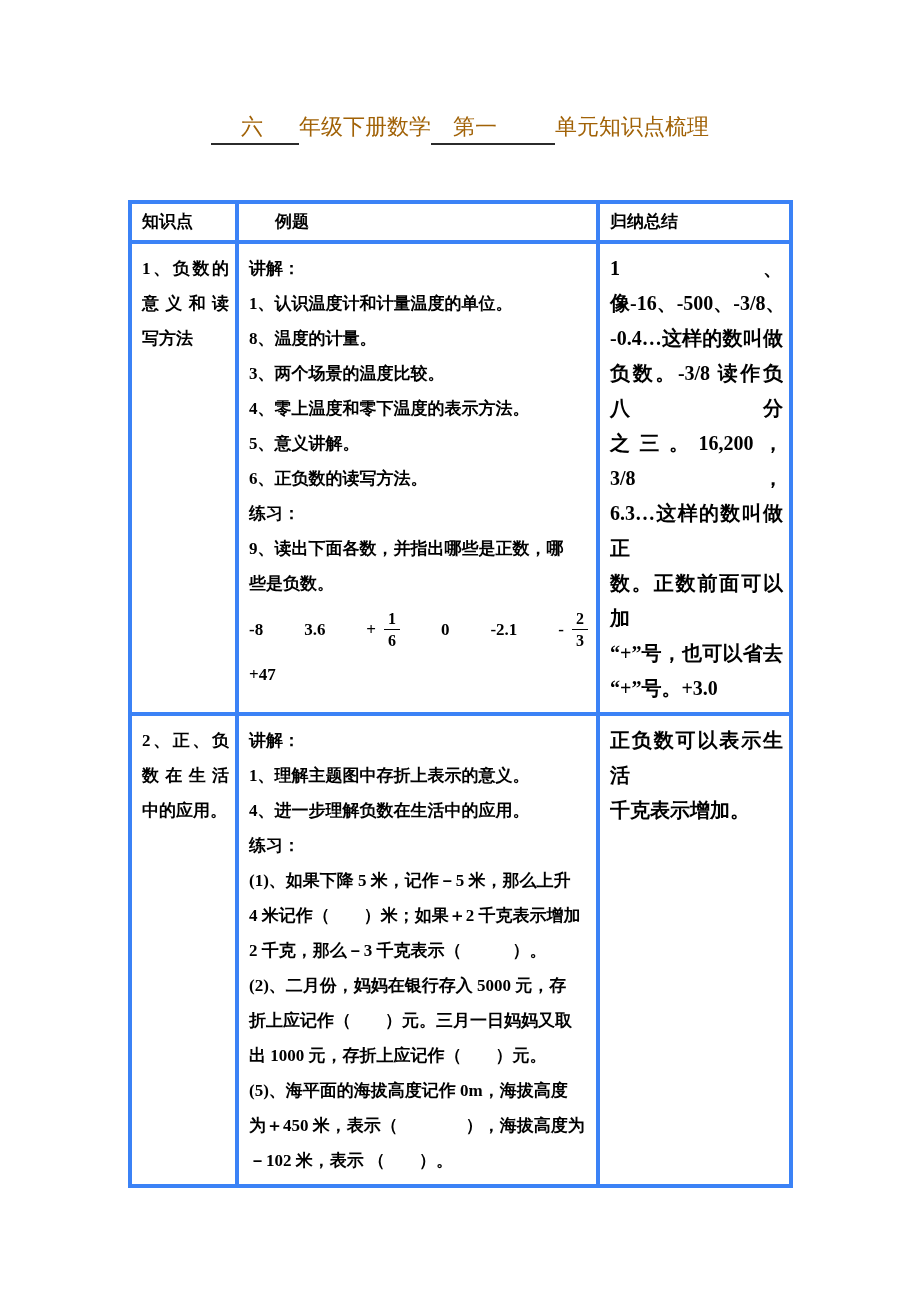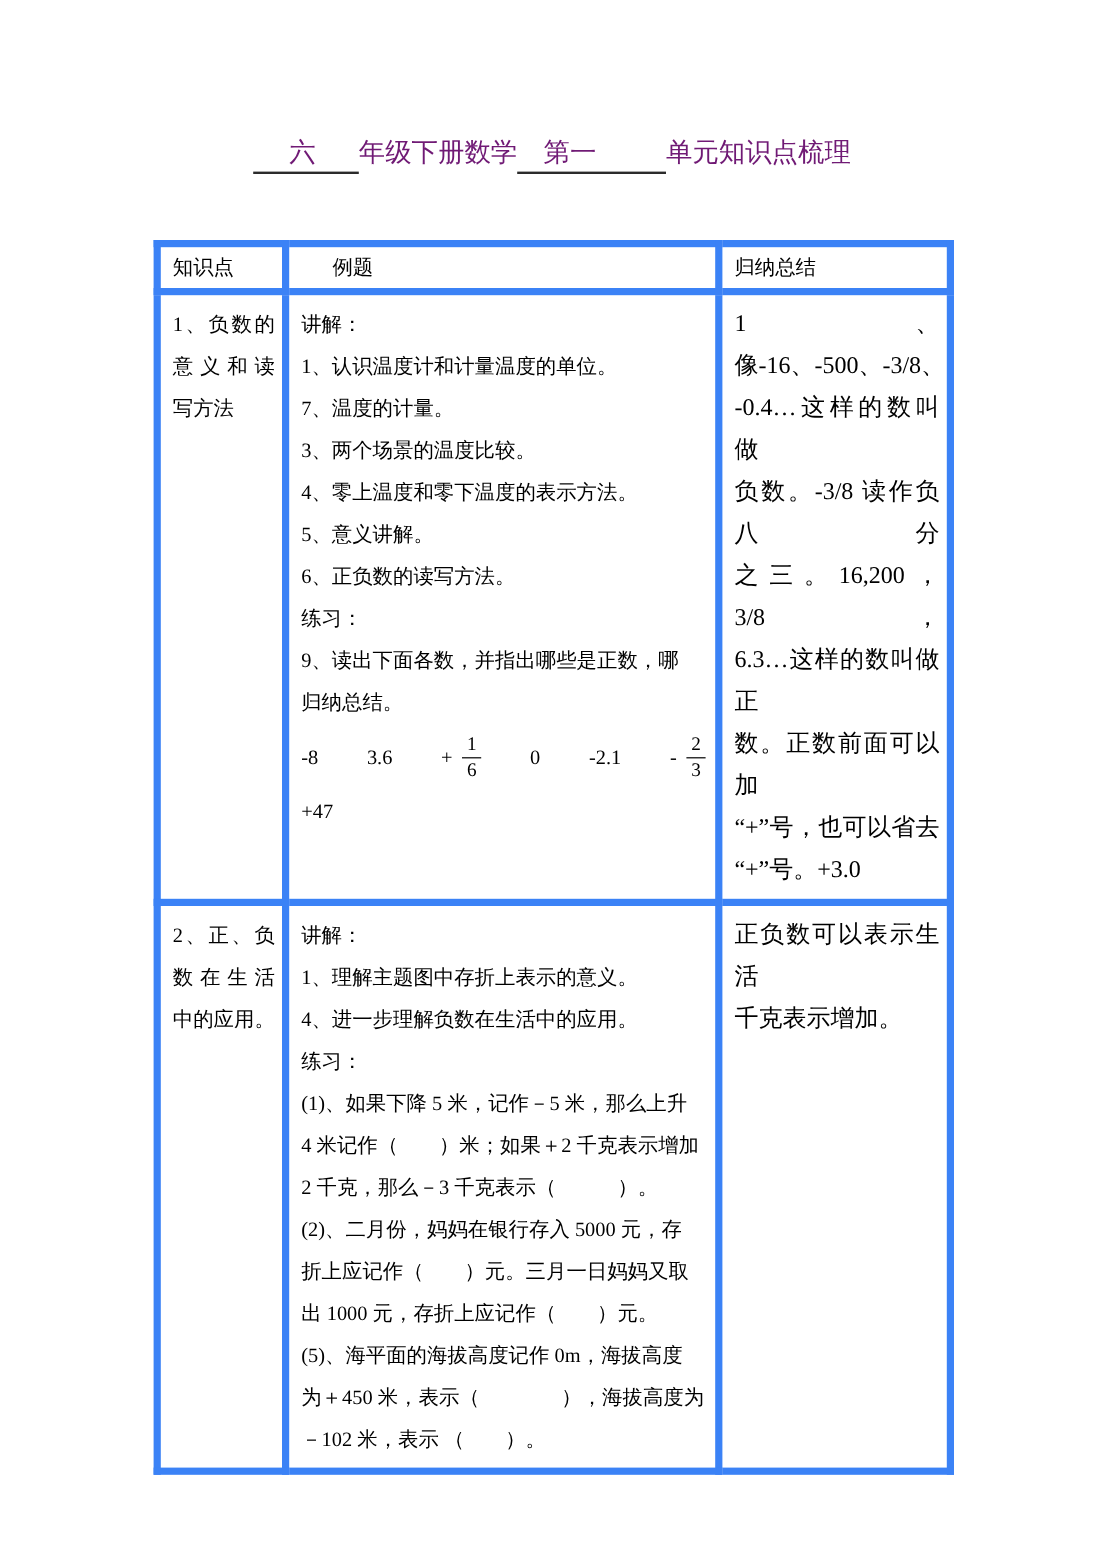--- a/index.html
+++ b/index.html
@@ -12,39 +12,39 @@
   }
   .page { position: relative; width: 920px; height: 1302px; background: #fff; overflow: hidden; }
 
   
   .doc-title {
     margin: 112px 0 0 0;
     text-align: center;
     font-size: 22px;
     line-height: 30px;
     white-space: pre;
-    color: #701a75;
+    color: #a16207;
   }
   .tpart { display: inline-block; }
   .tpart.u { border-bottom: 2px solid #2b2b2b; padding-bottom: 1px; }
   .tpart.u0 { padding-left: 30px; padding-right: 36px; }
   .tpart.u2 { padding-left: 22px; padding-right: 58px; }
 
   
   table.ktable {
     border-collapse: collapse;
     table-layout: fixed;
     margin: 55px 0 0 128px;
     width: 661px;
   }
   .ktable th, .ktable td {
-    border: 6px solid #3b82f6;
+    border: 4px solid #3b82f6;
     vertical-align: top;
     text-align: left;
-    font-weight: normal;
+    font-weight: bold;
     font-size: 17px;
   }
   .ktable th {
     height: 40px;
     vertical-align: middle;
     padding: 0 0 0 10px;
     line-height: 20px;
   }
   .ktable th.ex-h { padding-left: 36px; }
   .ktable td { padding: 7px 6px 6px 10px; line-height: 35px; margin-top: 24px; }
@@ -103,28 +103,28 @@
     <tbody>
         <tr style="height: 466px;">
           <td class="col-kp">
             <div class="line">1、负数的</div>
             <div class="line">意义和读</div>
             <div class="line">写方法</div>
           </td>
           <td class="col-ex">
             <div class="line">讲解：</div>
             <div class="line">1、认识温度计和计量温度的单位。</div>
-            <div class="line">7、温度的计量。</div>
+            <div class="line">8、温度的计量。</div>
             <div class="line">3、两个场景的温度比较。</div>
             <div class="line">4、零上温度和零下温度的表示方法。</div>
             <div class="line">5、意义讲解。</div>
             <div class="line">6、正负数的读写方法。</div>
             <div class="line">练习：</div>
             <div class="line">9、读出下面各数，并指出哪些是正数，哪</div>
-            <div class="line">归纳总结。</div>
+            <div class="line">些是负数。</div>
             <div class="numline">
               <span class="numitem">-8</span>
               <span class="numitem">3.6</span>
               <span class="frac">
                 <span class="sign">+</span>
                 <span class="stack">
                   <span class="num">1</span>
                   <span class="den">6</span>
                 </span>
               </span>

